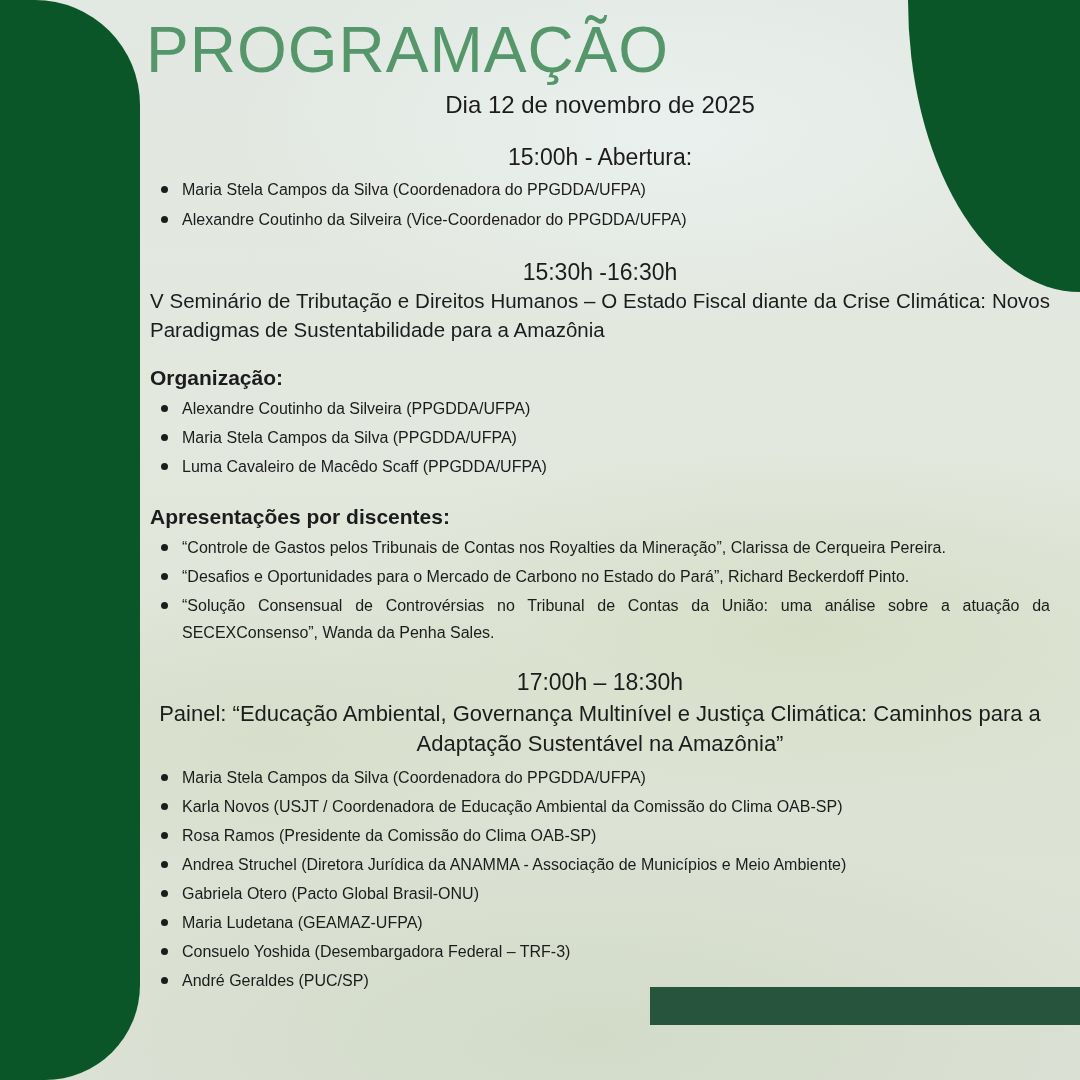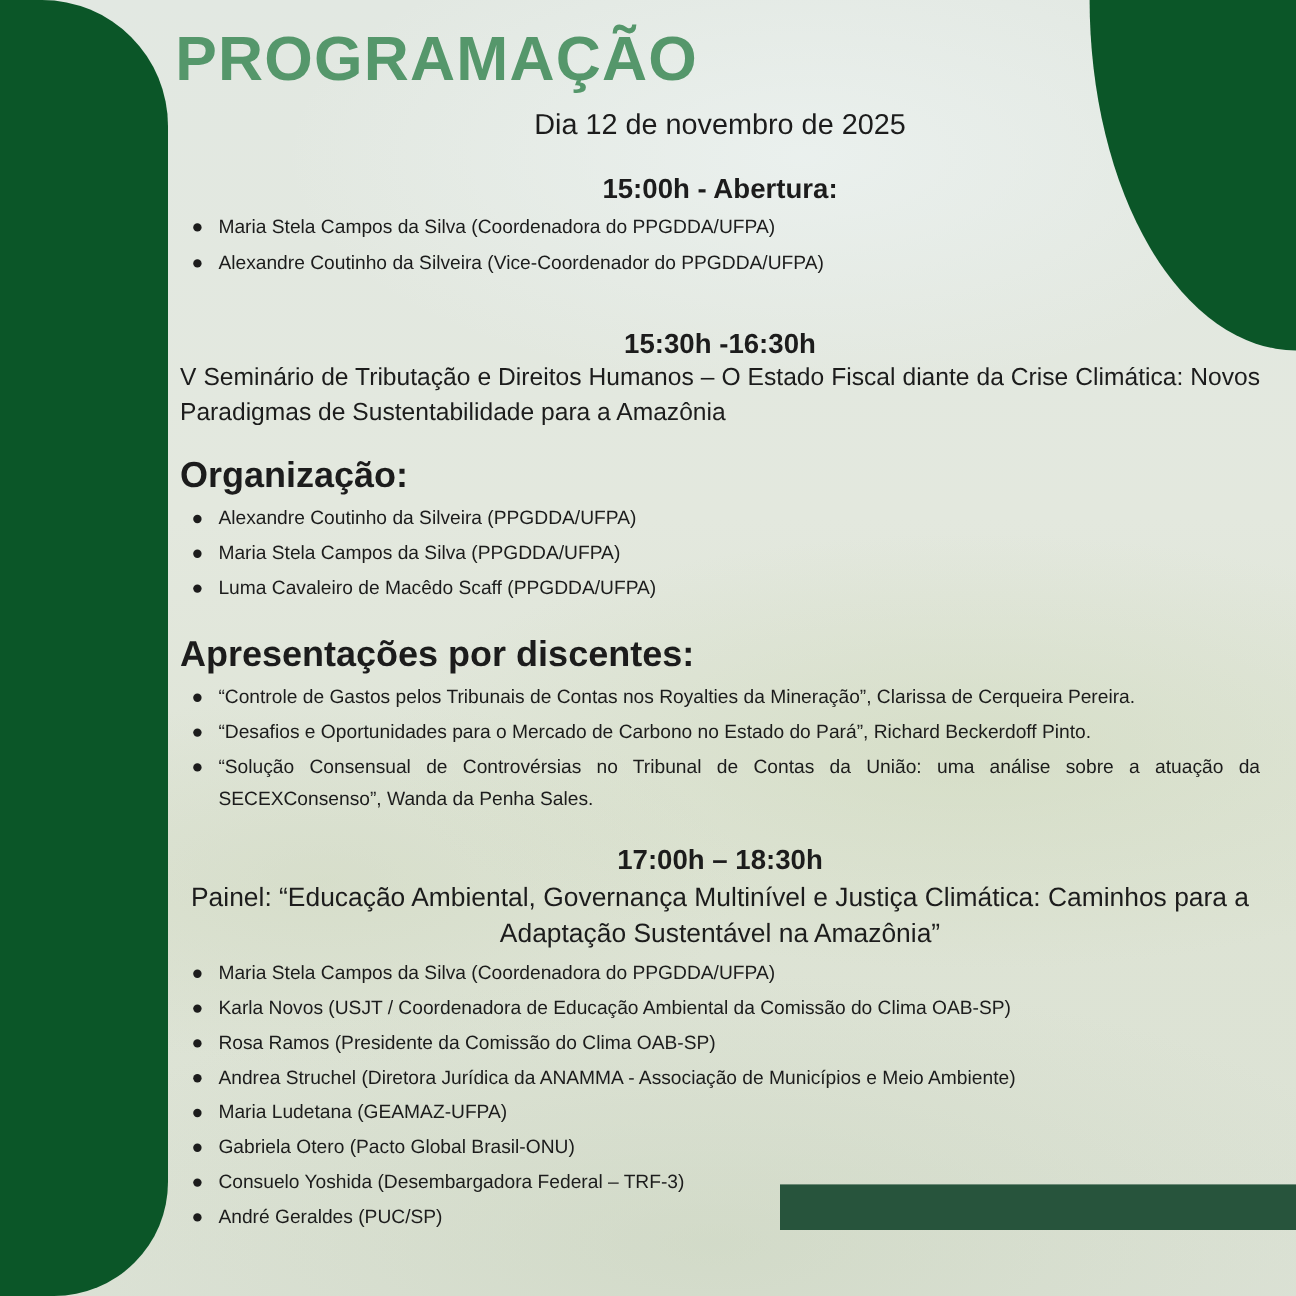--- a/index.html
+++ b/index.html
@@ -31,31 +31,31 @@
   .bar-bottom-right {
     position:absolute; top:987px; right:0; width:430px; height:38px;
     background:#27543c;
   }
 
   
   .content { position:absolute; left:150px; top:0; width:900px; }
 
   .title {
     margin:22px 0 0 -4px;
-    font-size:52px; line-height:56px; font-weight:700;
+    font-size:64px; line-height:56px; font-weight:400;
     letter-spacing:1px; color:#55976b;
   }
   .date { margin-top:13px; text-align:center; font-size:24px; font-weight:400; }
 
-  .time-heading { text-align:center; font-size:23px; font-weight:700; }
+  .time-heading { text-align:center; font-size:23px; font-weight:400; }
   .mt-opening { margin-top:25px; }
-  .mt-seminar { margin-top:39px; }
+  .mt-seminar { margin-top:25px; }
   .mt-panel   { margin-top:23px; }
 
-  .section-heading { font-size:30px; font-weight:700; }
+  .section-heading { font-size:21px; font-weight:700; }
   .mt-org  { margin-top:22px; }
   .mt-pres { margin-top:25px; }
 
   ul { list-style:none; margin:5px 0 0; padding:0; font-size:16px; line-height:27px; }
   li { position:relative; padding-left:32px; margin-top:2px; }
   li::before {
     content:""; position:absolute; left:11px; top:10px;
     width:7px; height:7px; border-radius:50%; background:#1c1c1c;
   }
   .opening-list { line-height:28px; }
@@ -104,19 +104,19 @@
     <li>“Solução Consensual de Controvérsias no Tribunal de Contas da União: uma análise sobre a atuação da SECEXConsenso”, Wanda da Penha Sales.</li>
   </ul>
 
   <div class="time-heading mt-panel">17:00h – 18:30h</div>
   <div class="panel-title">Painel: “Educação Ambiental, Governança Multinível e Justiça Climática: Caminhos para a Adaptação Sustentável na Amazônia”</div>
   <ul>
     <li>Maria Stela Campos da Silva (Coordenadora do PPGDDA/UFPA)</li>
     <li>Karla Novos (USJT / Coordenadora de Educação Ambiental da Comissão do Clima OAB-SP)</li>
     <li>Rosa Ramos (Presidente da Comissão do Clima OAB-SP)</li>
     <li>Andrea Struchel (Diretora Jurídica da ANAMMA - Associação de Municípios e Meio Ambiente)</li>
+    <li>Gabriela Otero (Pacto Global Brasil-ONU)</li>
     <li>Maria Ludetana (GEAMAZ-UFPA)</li>
-    <li>Gabriela Otero (Pacto Global Brasil-ONU)</li>
     <li>Consuelo Yoshida (Desembargadora Federal – TRF-3)</li>
     <li>André Geraldes (PUC/SP)</li>
   </ul>
 
 </main>
 
 </body></html>

